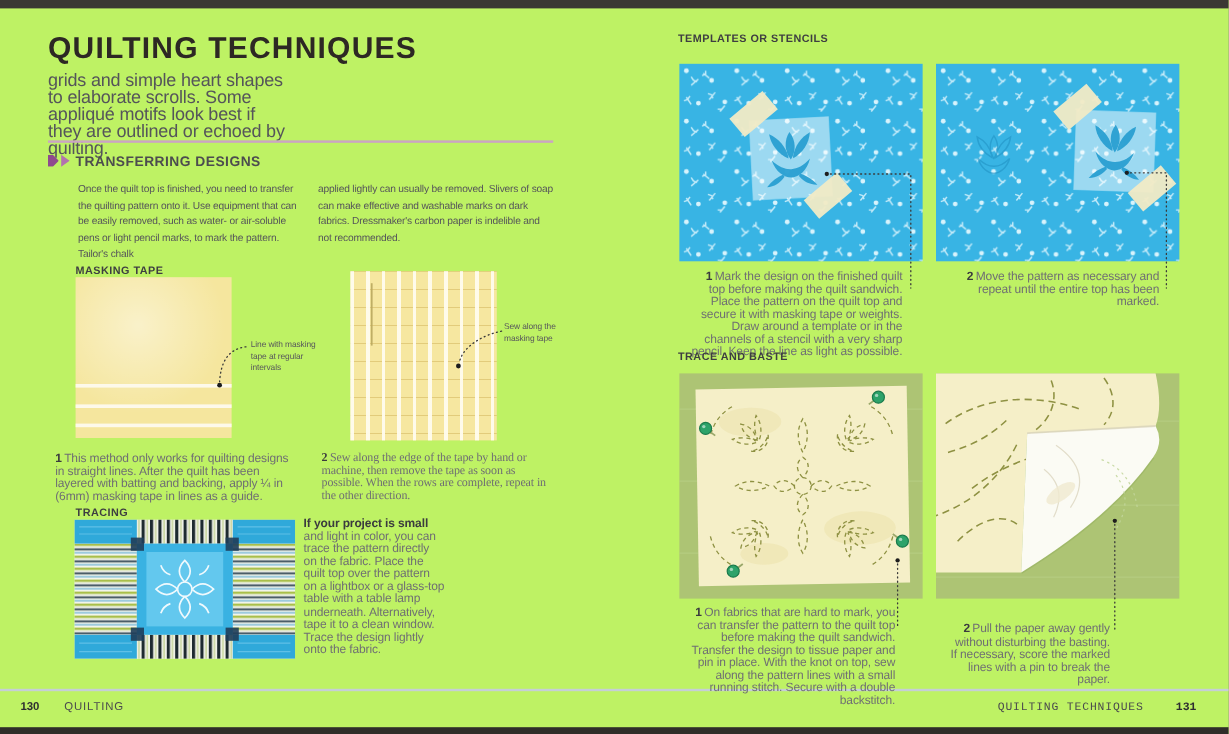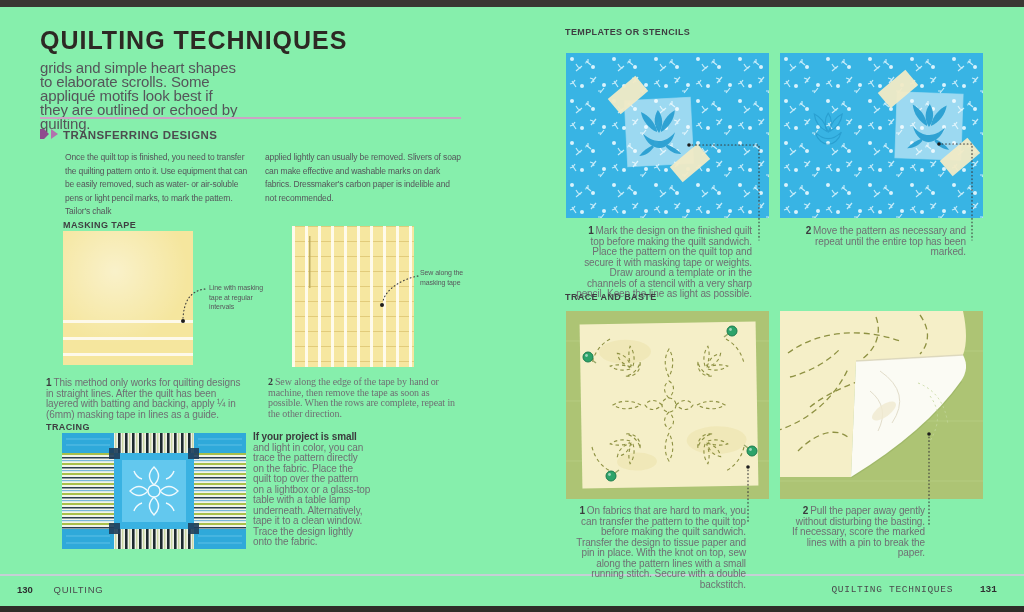--- a/index.html
+++ b/index.html
@@ -1,16 +1,16 @@
 <!DOCTYPE html>
 <html><head>
 <meta charset="utf-8">
 <style>
   html,body{margin:0;padding:0;background:#888;}
-  #spread{position:relative;width:1024px;height:612px;background:#86efac;overflow:hidden;
+  #spread{position:relative;width:1024px;height:612px;background:#bef264;overflow:hidden;
           font-family:"Liberation Sans",sans-serif;color:#4a4a4e;}
   .abs{position:absolute;}
   .bar-top{left:0;top:0;width:1024px;height:7px;background:#3a3733;}
   .bar-bottom{left:0;top:606px;width:1024px;height:6px;background:#2f2d29;}
   .footer-rule{left:0;top:574px;width:1024px;height:2px;background:#c5cfd5;}
   
   .title{font-size:25px;font-weight:800;letter-spacing:1px;color:#2d2824;}
   .h-sec{display:flex;align-items:flex-start;font-size:11.5px;font-weight:bold;letter-spacing:.4px;color:#4c4c4f;}
   .arrow1{width:9px;height:10px;background:#8f4b8e;clip-path:polygon(0 0,45% 0,100% 50%,45% 100%,0 100%);margin-right:2px;}
   .arrow2{width:0;height:0;border-left:7px solid #b272ae;border-top:5px solid transparent;border-bottom:5px solid transparent;margin-right:5px;}
@@ -82,21 +82,21 @@
     <div class="ann abs" style="left:128px;top:42px;width:46px;">Sew along the masking tape</div>
     <svg class="leader" width="172" height="145">
       <path d="M126,50 C110,53 94,63 91,75" fill="none" stroke="#3a3a3a" stroke-width="1.1" stroke-dasharray="0.8 2.8" stroke-linecap="round"></path>
       <circle cx="90" cy="79" r="2" fill="#1d1d1d"></circle>
     </svg>
   </div>
   <div class="abs cap" style="left:268px;top:377px;width:196px;font-family:Liberation Serif, serif;">
     <span class="cnum">2</span><span>Sew along the edge of the tape by hand or machine, then remove the tape as soon as possible. When the rows are complete, repeat in the other direction.</span>
   </div>
 
-  <div class="abs h-sub" style="left:46px;top:422px;">TRACING</div>
+  <div class="abs h-sub" style="left:63px;top:422px;">TRACING</div>
 
   <div class="abs" style="left:62px;top:433px;width:184px;height:116px;">
     <svg width="184" height="116">
       <defs>
         <pattern id="hs" width="6" height="10" patternUnits="userSpaceOnUse">
           <rect width="6" height="10" fill="#f2f5ea"></rect>
           <rect y="0" width="6" height="2" fill="#a9bf4a"></rect>
           <rect y="4" width="6" height="1.5" fill="#2c4050"></rect>
           <rect y="7" width="6" height="1.2" fill="#79b8d8"></rect>
         </pattern>
@@ -363,21 +363,21 @@
       <g stroke="#c3d69c" stroke-width="1" fill="none" stroke-dasharray="2 3" opacity=".9">
         <path d="M150,85 q15,20 0,45"></path>
         <path d="M138,72 q26,10 30,42"></path>
       </g>
     </svg>
     <svg class="leader" width="203" height="232">
       <circle cx="149" cy="123" r="1.8" fill="#1d1d1d"></circle>
       <path d="M149,126 V215" fill="none" stroke="#3a3a3a" stroke-width="1.1" stroke-dasharray="0.8 2.8" stroke-linecap="round"></path>
     </svg>
   </div>
-  <div class="abs cap r-cap" style="left:790px;top:506px;width:135px;">
+  <div class="abs cap r-cap" style="left:790px;top:520px;width:135px;">
     <span class="cnum">2</span><span>Pull the paper away gently without disturbing the basting. If necessary, score the marked lines with a pin to break the paper.</span>
   </div>
 
   <div class="abs footer-txt" style="left:17px;top:584px;">
     <span class="footer-num">130</span>
     <span style="display:inline-block;width:14px;"></span>
     <span>QUILTING</span>
   </div>
   <div class="abs footer-txt" style="right:27px;top:584px;text-align:left;font-family:Liberation Mono, monospace;">
     <span>QUILTING TECHNIQUES</span>

